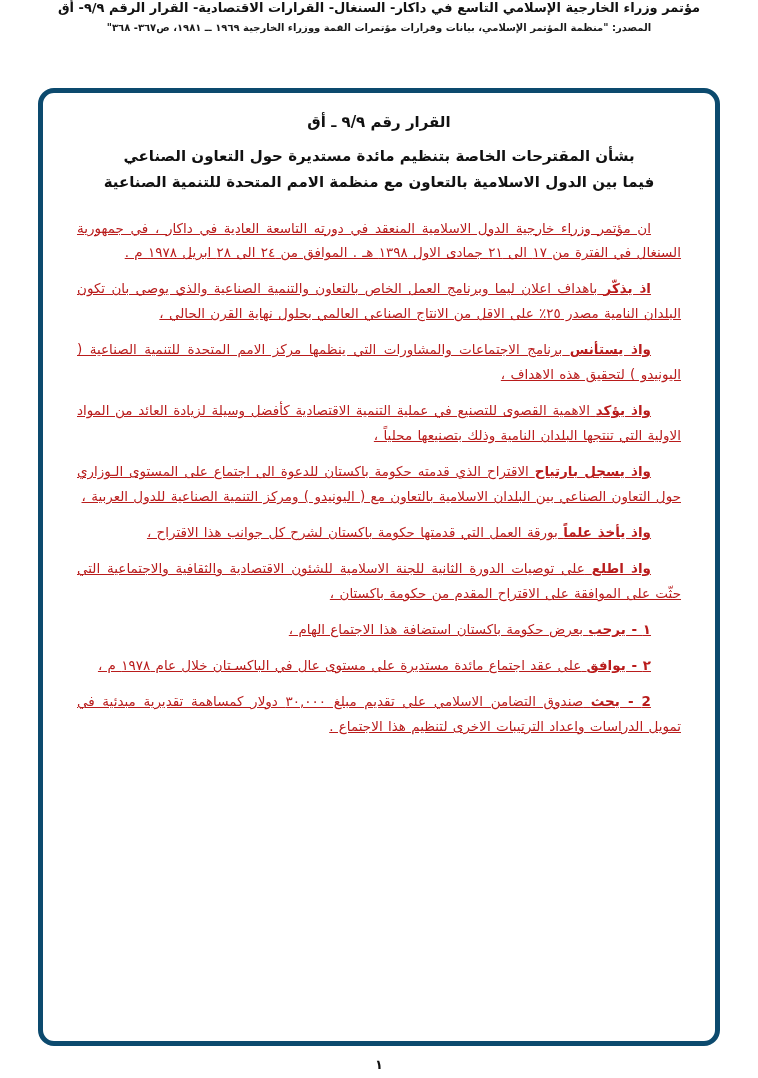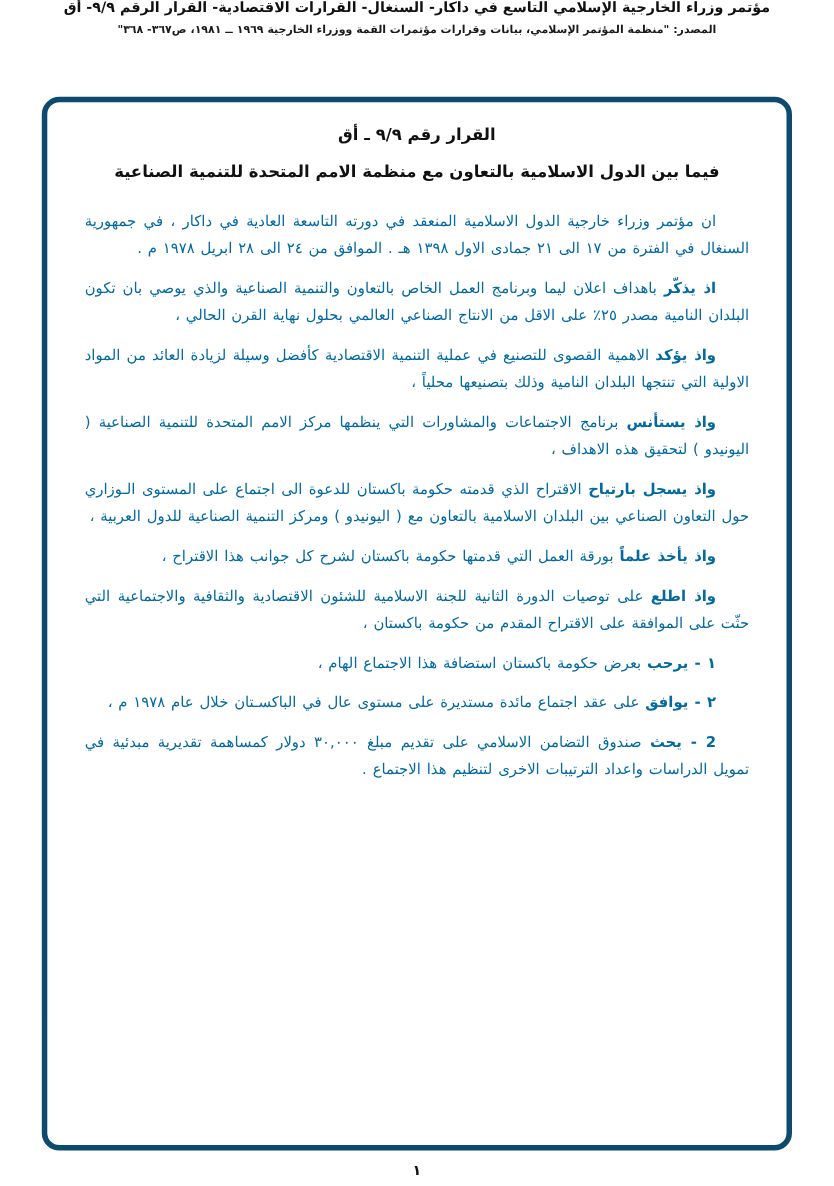--- a/index.html
+++ b/index.html
@@ -57,22 +57,23 @@
   }
   .doc-body {
     margin-top: 20px;
   }
   .para {
     font-size: 13.5px;
     line-height: 1.85;
     text-align: justify;
     text-indent: 30px;
     margin-bottom: 11px;
-    color: #0369a1;
+    color: #b91c1c;
     word-spacing: 1px;
+    text-decoration: underline;
   }
   .para .lead { font-weight: bold; }
   .page-number {
     position: absolute;
     bottom: 6px;
     left: 0;
     right: 0;
     text-align: center;
     font-size: 13px;
     font-weight: bold;
@@ -86,36 +87,37 @@
   <div class="header">
     <div class="header-line1">مؤتمر وزراء الخارجية الإسلامي التاسع في داكار- السنغال- القرارات الاقتصادية- القرار الرقم ٩/٩- أق</div>
     <div class="header-line2">المصدر: "منظمة المؤتمر الإسلامي، بيانات وقرارات مؤتمرات القمة ووزراء الخارجية ١٩٦٩ ــ ١٩٨١، ص٣٦٧- ٣٦٨"</div>
   </div>
 
   <div class="green-box">
 
     <div class="doc-title">القرار رقم ٩/٩ ـ أق</div>
 
     <div class="doc-subtitle">
+      <div>بشأن المقترحات الخاصة بتنظيم مائدة مستديرة حول التعاون الصناعي</div>
       <div>فيما بين الدول الاسلامية بالتعاون مع منظمة الامم المتحدة للتنمية الصناعية</div>
     </div>
 
     <div class="doc-body">
 
       <p class="para"><span class="lead"></span>
 <span>ان مؤتمر وزراء خارجية الدول الاسلامية المنعقد في دورته التاسعة العادية في داكار ، في جمهورية السنغال في الفترة من ١٧ الى ٢١ جمادى الاول ١٣٩٨ هـ . الموافق من ٢٤ الى ٢٨ ابريل ١٩٧٨ م .</span></p>
 
       <p class="para"><span class="lead">اذ يذكّر</span>
 <span>باهداف اعلان ليما وبرنامج العمل الخاص بالتعاون والتنمية الصناعية والذي يوصي بان تكون البلدان النامية مصدر ٢٥٪ على الاقل من الانتاج الصناعي العالمي بحلول نهاية القرن الحالي ،</span></p>
 
+      <p class="para"><span class="lead">واذ يستأنس</span>
+<span>برنامج الاجتماعات والمشاورات التي ينظمها مركز الامم المتحدة للتنمية الصناعية ( اليونيدو ) لتحقيق هذه الاهداف ،</span></p>
+
       <p class="para"><span class="lead">واذ يؤكد</span>
 <span>الاهمية القصوى للتصنيع في عملية التنمية الاقتصادية كأفضل وسيلة لزيادة العائد من المواد الاولية التي تنتجها البلدان النامية وذلك بتصنيعها محلياً ،</span></p>
-
-      <p class="para"><span class="lead">واذ يستأنس</span>
-<span>برنامج الاجتماعات والمشاورات التي ينظمها مركز الامم المتحدة للتنمية الصناعية ( اليونيدو ) لتحقيق هذه الاهداف ،</span></p>
 
       <p class="para"><span class="lead">واذ يسجل بارتياح</span>
 <span>الاقتراح الذي قدمته حكومة باكستان للدعوة الى اجتماع على المستوى الـوزاري حول التعاون الصناعي بين البلدان الاسلامية بالتعاون مع ( اليونيدو ) ومركز التنمية الصناعية للدول العربية ،</span></p>
 
       <p class="para"><span class="lead">واذ يأخذ علماً</span>
 <span>بورقة العمل التي قدمتها حكومة باكستان لشرح كل جوانب هذا الاقتراح ،</span></p>
 
       <p class="para"><span class="lead">واذ اطلع</span>
 <span>على توصيات الدورة الثانية للجنة الاسلامية للشئون الاقتصادية والثقافية والاجتماعية التي حثّت على الموافقة على الاقتراح المقدم من حكومة باكستان ،</span></p>
 

